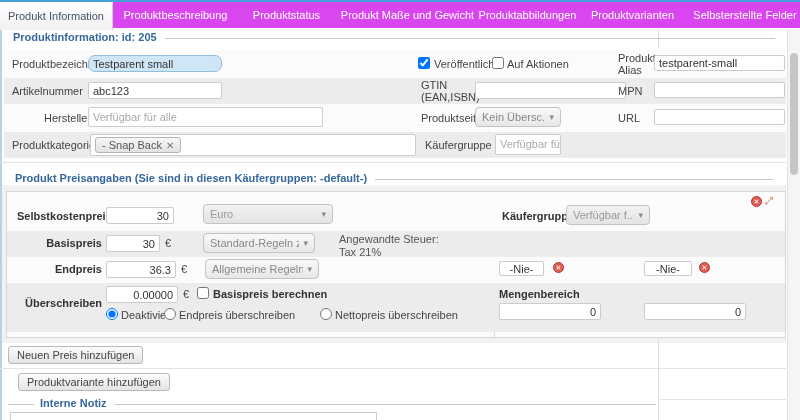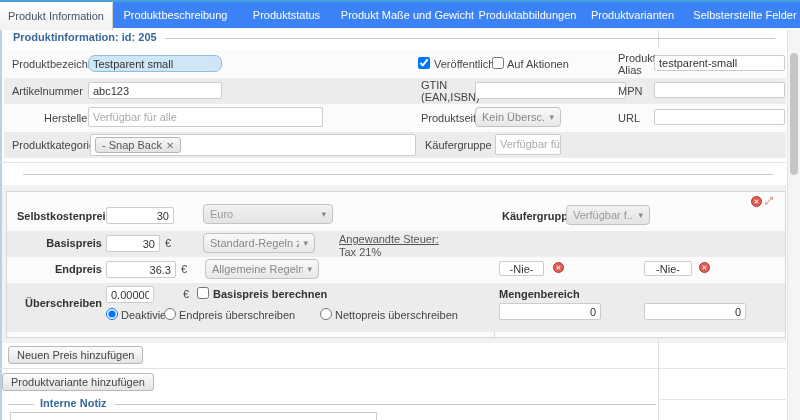--- a/index.html
+++ b/index.html
@@ -1,21 +1,21 @@
 <!DOCTYPE html>
 <html><head>
 <meta charset="utf-8">
 <style>
   * { box-sizing: border-box; margin: 0; padding: 0; }
   body { font-family: "Liberation Sans", sans-serif; background: #fff; }
   .screen { position: relative; width: 800px; height: 420px; background: #fff; overflow: hidden; font-size: 11px; color: #333; }
 
   
   .topline { position: absolute; left: 0; top: 0; width: 800px; height: 2px; background: #47a0d8; }
-  .tabbar { position: absolute; left: 113px; top: 2px; width: 687px; height: 26px; background: #3b82f6; display: flex; }
+  .tabbar { position: absolute; left: 113px; top: 2px; width: 687px; height: 26px; background: #d946ef; display: flex; }
   .tab { color: #fff; display: flex; align-items: center; justify-content: center; font-size: 11px; cursor: pointer; }
   .tab-active { position: absolute; left: 0; top: 2px; width: 113px; height: 28px; background: linear-gradient(#ffffff, #f1f1f1); color: #44536b; border-right: 1px solid #cfcfcf; border-radius: 2px 2px 0 0; display: flex; align-items: center; justify-content: center; }
 
   .leftedge { position: absolute; left: 0; top: 30px; width: 2px; height: 390px; background: #b5d3e8; }
 
   
   .sb-track { position: absolute; left: 787px; top: 30px; width: 13px; height: 390px; background: #f5f5f5; border-left: 1px solid #e2e2e2; }
   .sb-thumb { position: absolute; left: 790px; top: 53px; width: 8px; height: 122px; background: #c6c6c6; border-radius: 4px; }
 
   
@@ -52,21 +52,21 @@
   .vline { position: absolute; border-left: 1px solid #dedede; }
 
   .pricebackdrop { position: absolute; left: 2px; top: 185px; width: 784px; height: 158px; background: #f2f2f2; }
   .ptable { position: absolute; left: 6px; top: 191px; width: 780px; height: 147px; border: 1px solid #d6d6d6; background: #fbfbfb; }
   .prow { position: absolute; left: 0; width: 778px; }
   .pcol { position: absolute; left: 487px; top: 0; height: 145px; border-left: 1px solid #dcdcdc; }
 
   .delico { position: absolute; width: 11px; height: 11px; border-radius: 50%; background: #e05d56; border: 1px solid #b23b34; color: #fff; font-size: 7px; line-height: 9px; text-align: center; cursor: pointer; }
   .expico { position: absolute; color: #d2552f; font-size: 10px; cursor: pointer; }
 
-  .taxtext { position: absolute; color: #555; line-height: 13px; text-decoration: underline; }
+  .taxtext { position: absolute; color: #555; line-height: 13px; }
 
   .btn { position: absolute; height: 18px; padding: 0 8px; border: 1px solid #b8b8b8; border-radius: 3px; background: linear-gradient(#fcfcfc, #e4e4e4); font-family: "Liberation Sans", sans-serif; font-size: 11px; color: #444; line-height: 16px; cursor: pointer; white-space: nowrap; }
 
   .notebox { position: absolute; left: 10px; top: 412px; width: 367px; height: 8px; background: #fff; border: 1px solid #ccc; border-bottom: none; }
 </style>
 </head>
 <body>
 
 <div class="screen">
 
@@ -126,20 +126,21 @@
     <div class="chipbox" style="left:86px; top:2px; width:326px; height:22px;">
       <span class="chip"><span>- Snap Back</span><span class="x">✕</span></span>
     </div>
     <span class="lbl" style="left:421px; top:7px;">Käufergruppe</span>
     <div class="phbox" style="left:491px; top:2px; width:66px; height:21px;">Verfügbar für</div>
   </div>
 
   <div class="hline" style="top:162px; left:0; width:786px;"></div>
 
   <div class="sect" style="left:15px; top:172px; width:758px;">
+    <span class="txt">Produkt Preisangaben (Sie sind in diesen Käufergruppen: -default-)</span>
     <span class="rule"></span>
   </div>
 
   <div class="pricebackdrop"></div>
 
   <div class="ptable">
     <div class="pcol"></div>
 
     <div class="prow bg-a" style="top:0; height:39px;">
       <span class="delico" style="left:744px; top:4px;">✕</span>
@@ -180,40 +181,40 @@
         <span class="caret">▾</span>
       </div>
       <input class="fld ctr" style="left: 492px; top: 4px; width: 45px; height: 15px;" value="-Nie-">
       <span class="delico" style="left:546px; top:5px;">✕</span>
       <input class="fld ctr" style="left: 637px; top: 4px; width: 48px; height: 15px;" value="-Nie-">
       <span class="delico" style="left:692px; top:5px;">✕</span>
     </div>
 
     <div class="prow bg-b" style="top:91px; height:49px;">
       <span class="blbl" style="left:10px; top:14px; width:85px; text-align:right;">Überschreiben</span>
-      <input class="fld num" style="left: 99px; top: 3px; width: 48px;" value="0.00000">
+      <input class="fld num" style="left: 99px; top: 3px; width: 72px;" value="0.00000">
       <span class="lbl" style="left:176px; top:5px;">€</span>
       <input type="checkbox" style="left: 190px; top: 4px;">
       <span class="blbl" style="left:206px; top:5px;">Basispreis berechnen</span>
       <input type="radio" name="override" style="left: 99px; top: 25px;" checked="checked">
       <span class="lbl" style="left:114px; top:26px;">Deaktiviert</span>
       <input type="radio" name="override" style="left: 157px; top: 25px;">
       <span class="lbl" style="left:172px; top:26px;">Endpreis überschreiben</span>
       <input type="radio" name="override" style="left: 313px; top: 25px;">
       <span class="lbl" style="left:328px; top:26px;">Nettopreis überschreiben</span>
       <span class="blbl" style="left:492px; top:5px;">Mengenbereich</span>
       <input class="fld num" style="left: 492px; top: 20px; width: 102px;" value="0">
       <input class="fld num" style="left: 637px; top: 20px; width: 102px;" value="0">
     </div>
   </div>
 
   <div class="vline" style="left:658px; top:338px; height:82px;"></div>
   <button class="btn" style="left:8px; top:346px;">Neuen Preis hinzufügen</button>
   <div class="hline" style="top:368px; left:0; width:786px;"></div>
-  <button class="btn" style="left:2px; top:373px;">Produktvariante hinzufügen</button>
+  <button class="btn" style="left:18px; top:373px;">Produktvariante hinzufügen</button>
   <div class="hline" style="top:399px; left:660px; width:126px;"></div>
 
   <div class="sect" style="left:8px; top:397px; width:648px;">
     <span class="pre"></span>
     <span class="txt">Interne Notiz</span>
     <span class="rule"></span>
   </div>
   <div class="notebox"></div>
 
   <div class="sb-track"></div>

